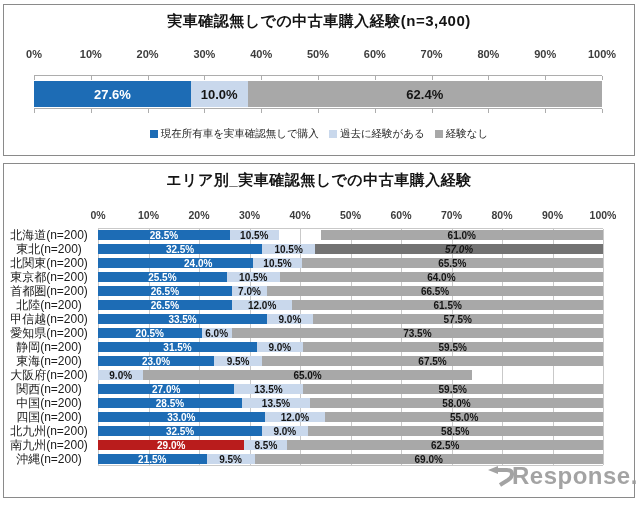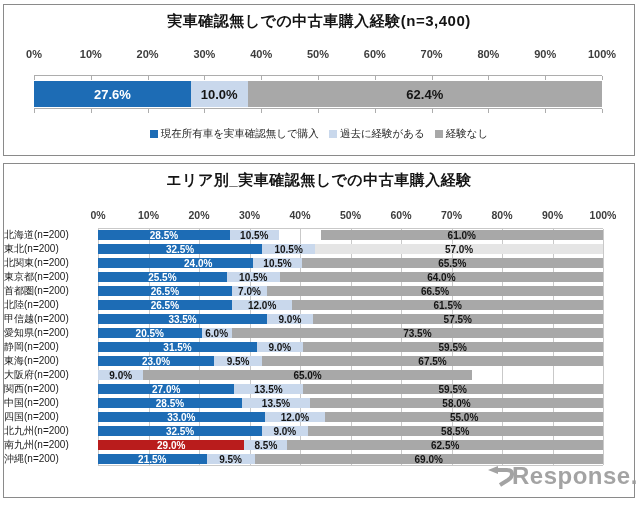--- a/index.html
+++ b/index.html
@@ -41,21 +41,21 @@
 
   #grid1{
     position:absolute;left:94px;top:64px;width:505px;height:238px;
     border-top:1px solid #c9c9c9;border-bottom:1px solid #c9c9c9;box-sizing:border-box;
   }
   #grid1 .gl{position:absolute;top:0;bottom:0;width:1px;background:#c9c9c9;}
   #rows1{position:absolute;left:94px;top:64px;width:505px;height:302px;}
   .brow{height:14px;display:flex;align-items:center;}
   .bar-stack{width:100%;height:10px;display:flex;font-size:10px;}
   #cats1{position:absolute;left:0;top:64px;width:90px;}
-  #cats1 .cat{height:14px;line-height:14px;text-align:left;font-size:10px;color:#1a1a1a;white-space:nowrap;}
+  #cats1 .cat{height:14px;line-height:14px;text-align:center;font-size:12px;color:#1a1a1a;white-space:nowrap;}
 
   .watermark{
     position:absolute;left:486px;top:462px;display:flex;align-items:center;
     color:#9a9a9a;font-size:24px;font-weight:600;letter-spacing:.5px;opacity:.9;
   }
   .watermark svg{margin-right:-4px;}
 </style>
 </head>
 <body>
 
@@ -189,21 +189,21 @@
         </div>
       </div>
       <div class="brow">
         <div class="bar-stack">
           <div class="seg seg0" style="width: 32.5%; background: rgb(29, 108, 181);">
             <span class="seglabel">32.5%</span>
           </div>
           <div class="seg seg1" style="width: 10.5%; background: rgb(201, 216, 236);">
             <span class="seglabel">10.5%</span>
           </div>
-          <div class="seg seg2" style="width: 57%; background: #e5e5e5;">
+          <div class="seg seg2" style="width: 57%; background: #737373; font-style: italic;">
             <span class="seglabel">57.0%</span>
           </div>
         </div>
       </div>
       <div class="brow">
         <div class="bar-stack">
           <div class="seg seg0" style="width: 24%; background: rgb(29, 108, 181); padding-left: 45px;">
             <span class="seglabel">24.0%</span>
           </div>
           <div class="seg seg1" style="width: 10.5%; background: rgb(201, 216, 236);">

